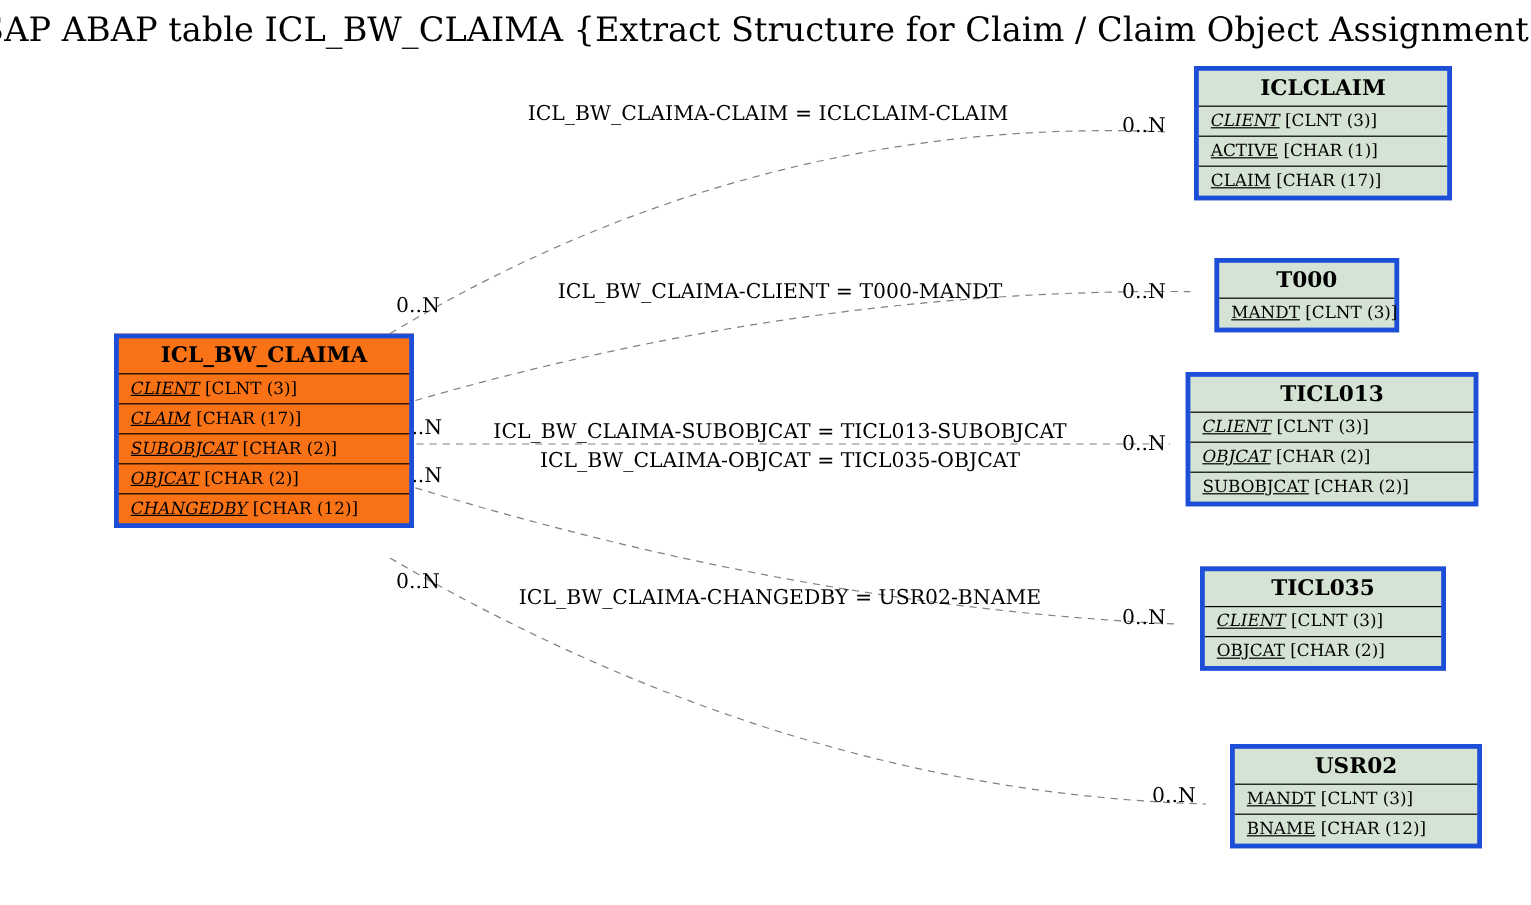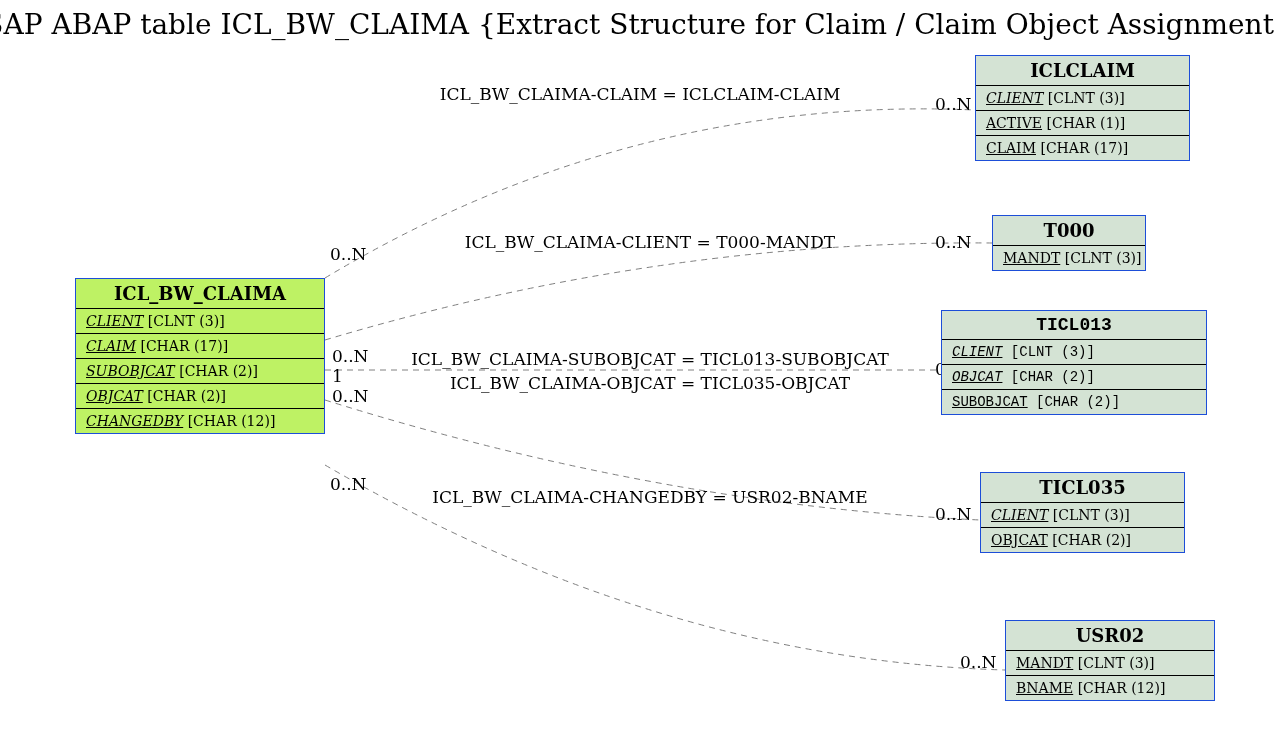--- a/index.html
+++ b/index.html
@@ -16,40 +16,41 @@
   .title{
     position:absolute;
     top:8px;
     left:50%;
     transform:translateX(-50%);
     font-size:28px;
     white-space:nowrap;
   }
   .entity{
     position:absolute;
-    border:1px solid #1d4ed8;
+    border:4px solid #1d4ed8;
     box-sizing:border-box;
+    margin-left:20px;
   }
   .entity .hdr{
     text-align:center;
     font-weight:bold;
     padding:4px 8px;
     border-bottom:1px solid #000;
     font-size:18px;
   }
   .entity .row{
     padding:4px 10px;
     border-bottom:1px solid #000;
     font-size:14px;
     white-space:nowrap;
   }
   .entity .row:last-child{border-bottom:none;}
   .fk{font-style:italic;text-decoration:underline;}
   .pk{text-decoration:underline;text-align:center;}
-  .main{background:#bef264;}
+  .main{background:#f97316;}
   .ref{background:#d4e3d4;}
   svg{position:absolute;top:0;left:0;width:1276px;height:754px;pointer-events:none;}
   text{font-family:"DejaVu Serif","Times New Roman",serif;font-size:17px;fill:#000;}
 </style>
 </head>
 <body>
 
 <div class="title">SAP ABAP table ICL_BW_CLAIMA {Extract Structure for Claim / Claim Object Assignment}</div>
 
 <svg>
@@ -94,21 +95,21 @@
   <div class="row"><span class="fk">CLIENT</span> <span>[CLNT (3)]</span></div>
   <div class="row"><span class="pk">ACTIVE</span> <span>[CHAR (1)]</span></div>
   <div class="row"><span class="pk">CLAIM</span> <span>[CHAR (17)]</span></div>
 </div>
 
 <div class="entity ref" style="left:992px;top:215px;width:154px;">
   <div class="hdr">T000</div>
   <div class="row"><span class="pk">MANDT</span> <span>[CLNT (3)]</span></div>
 </div>
 
-<div class="entity ref" style="left:941px;top:310px;width:266px;font-family:Liberation Mono, monospace;">
+<div class="entity ref" style="left:968px;top:310px;width:244px;">
   <div class="hdr">TICL013</div>
   <div class="row"><span class="fk">CLIENT</span> <span>[CLNT (3)]</span></div>
   <div class="row"><span class="fk">OBJCAT</span> <span>[CHAR (2)]</span></div>
   <div class="row"><span class="pk">SUBOBJCAT</span> <span>[CHAR (2)]</span></div>
 </div>
 
 <div class="entity ref" style="left:980px;top:472px;width:205px;">
   <div class="hdr">TICL035</div>
   <div class="row"><span class="fk">CLIENT</span> <span>[CLNT (3)]</span></div>
   <div class="row"><span class="pk">OBJCAT</span> <span>[CHAR (2)]</span></div>

